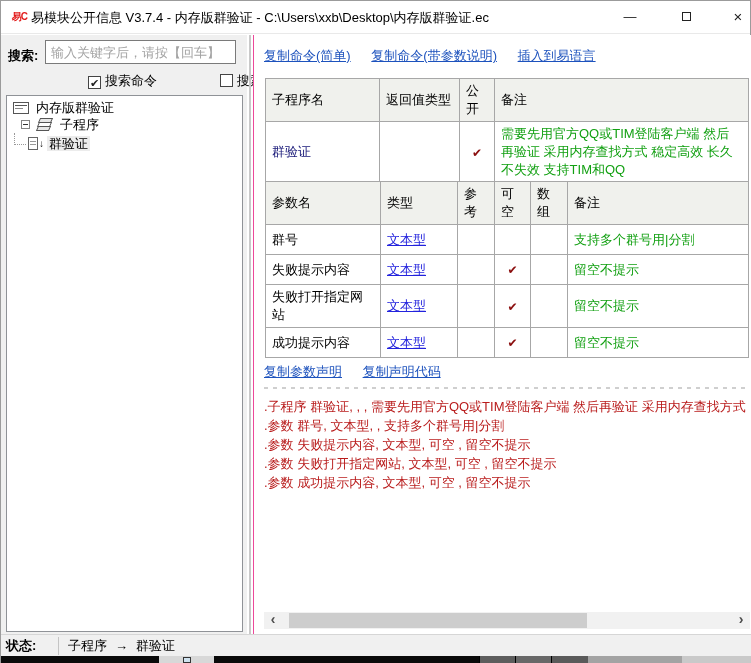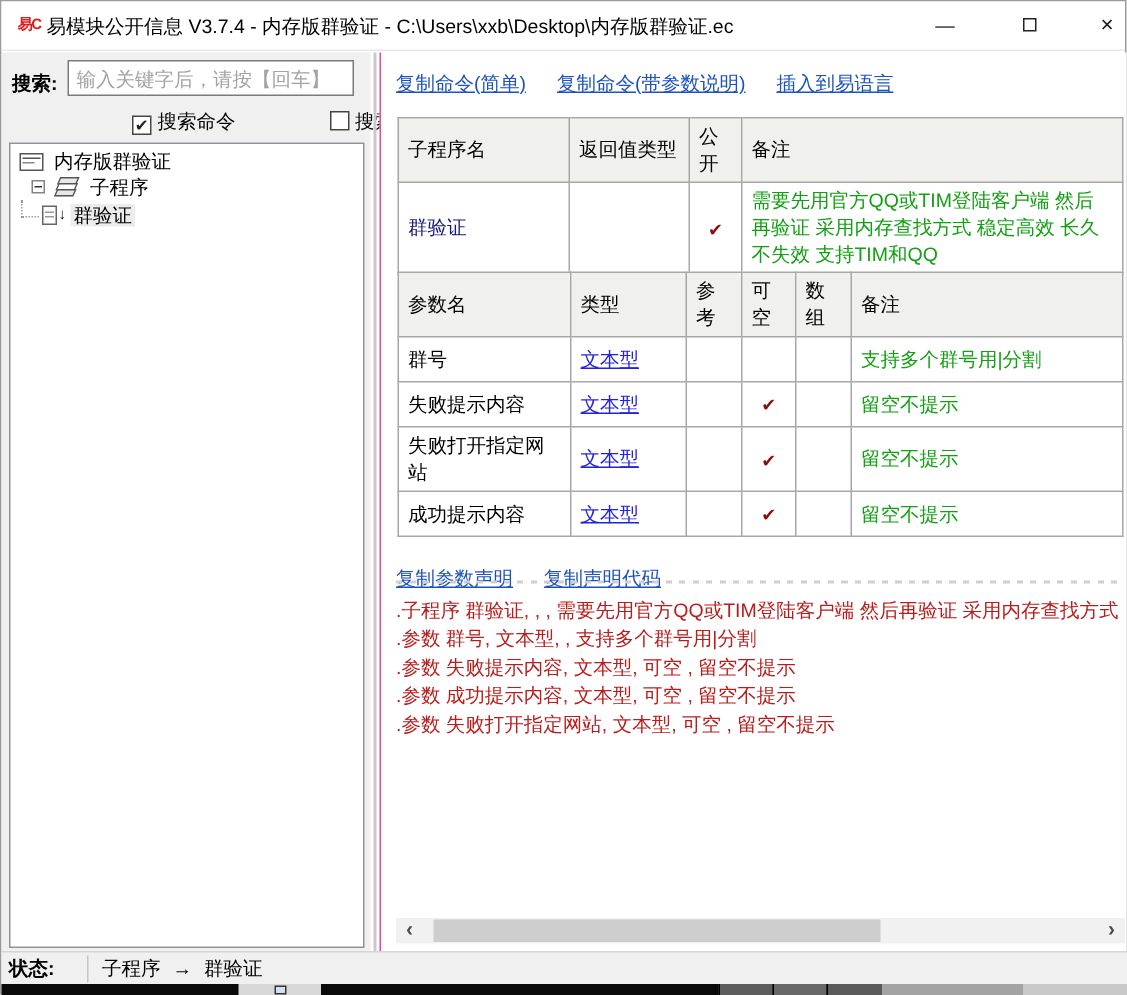--- a/index.html
+++ b/index.html
@@ -42,21 +42,21 @@
   .icon-doc .page::before { content:""; position:absolute; left:1px; top:3px; width:6px; height:1px; background:#999; box-shadow:0 3px 0 #999; }
   .icon-doc .arr { position:absolute; right:-1px; top:1px; font-size:10px; color:#111; line-height:11px; }
   .connector { display:inline-block; width:12px; height:12px; border-left:1px dotted #999; border-bottom:1px dotted #999; vertical-align:3px; margin-left:7px; margin-right:2px; }
 
   .splitter { position:absolute; left:248px; top:34px; width:2px; height:599px; background:#c9c9c9; cursor:col-resize; }
 
   
   .right-panel { position:absolute; left:252px; top:34px; width:498px; height:599px; background:#fff; border-left:1px solid #ec4899; }
   .links-row { position:absolute; left:10px; white-space:nowrap; }
   a.lnk { color:#1d52bd; text-decoration:underline; margin-right:17px; cursor:pointer; }
-  .r1 { top:12px; } .r2 { top:342px; }
+  .r1 { top:12px; } .r2 { top:328px; }
 
   table.grid { border-collapse:collapse; table-layout:fixed; position:absolute; left:11px; width:484px; background:#fff; }
   table.grid td { border:1px solid #a7a7a7; padding:3px 6px; vertical-align:middle; overflow:hidden; }
   table.grid tr.hdr td { background:#f0f1ed; height:27px; }
   .t-sub { top:43px; } .t-par { top:146px; }
   .t-par td { height:30px; }
   .cell-center { text-align:center; }
   .name-link { color:#181878; cursor:pointer; }
   .type-link { color:#2323dd; text-decoration:underline; cursor:pointer; }
   .remark { color:#12a012; }
@@ -218,22 +218,22 @@
       <a class="lnk">复制参数声明</a>
       <a class="lnk">复制声明代码</a>
     </div>
 
     <div class="dotted-sep"></div>
 
     <div class="code-block">
       <div>.子程序 群验证, , , 需要先用官方QQ或TIM登陆客户端 然后再验证 采用内存查找方式</div>
       <div>.参数 群号, 文本型, , 支持多个群号用|分割</div>
       <div>.参数 失败提示内容, 文本型, 可空 , 留空不提示</div>
+      <div>.参数 失败打开指定网站, 文本型, 可空 , 留空不提示</div>
       <div>.参数 成功提示内容, 文本型, 可空 , 留空不提示</div>
-      <div>.参数 失败打开指定网站, 文本型, 可空 , 留空不提示</div>
     </div>
 
     <div class="hscroll">
       <span class="hs-arrow hs-left">‹</span>
       <span class="hs-thumb"></span>
       <span class="hs-arrow hs-right">›</span>
     </div>
   </div>
 
   <div class="statusbar">

